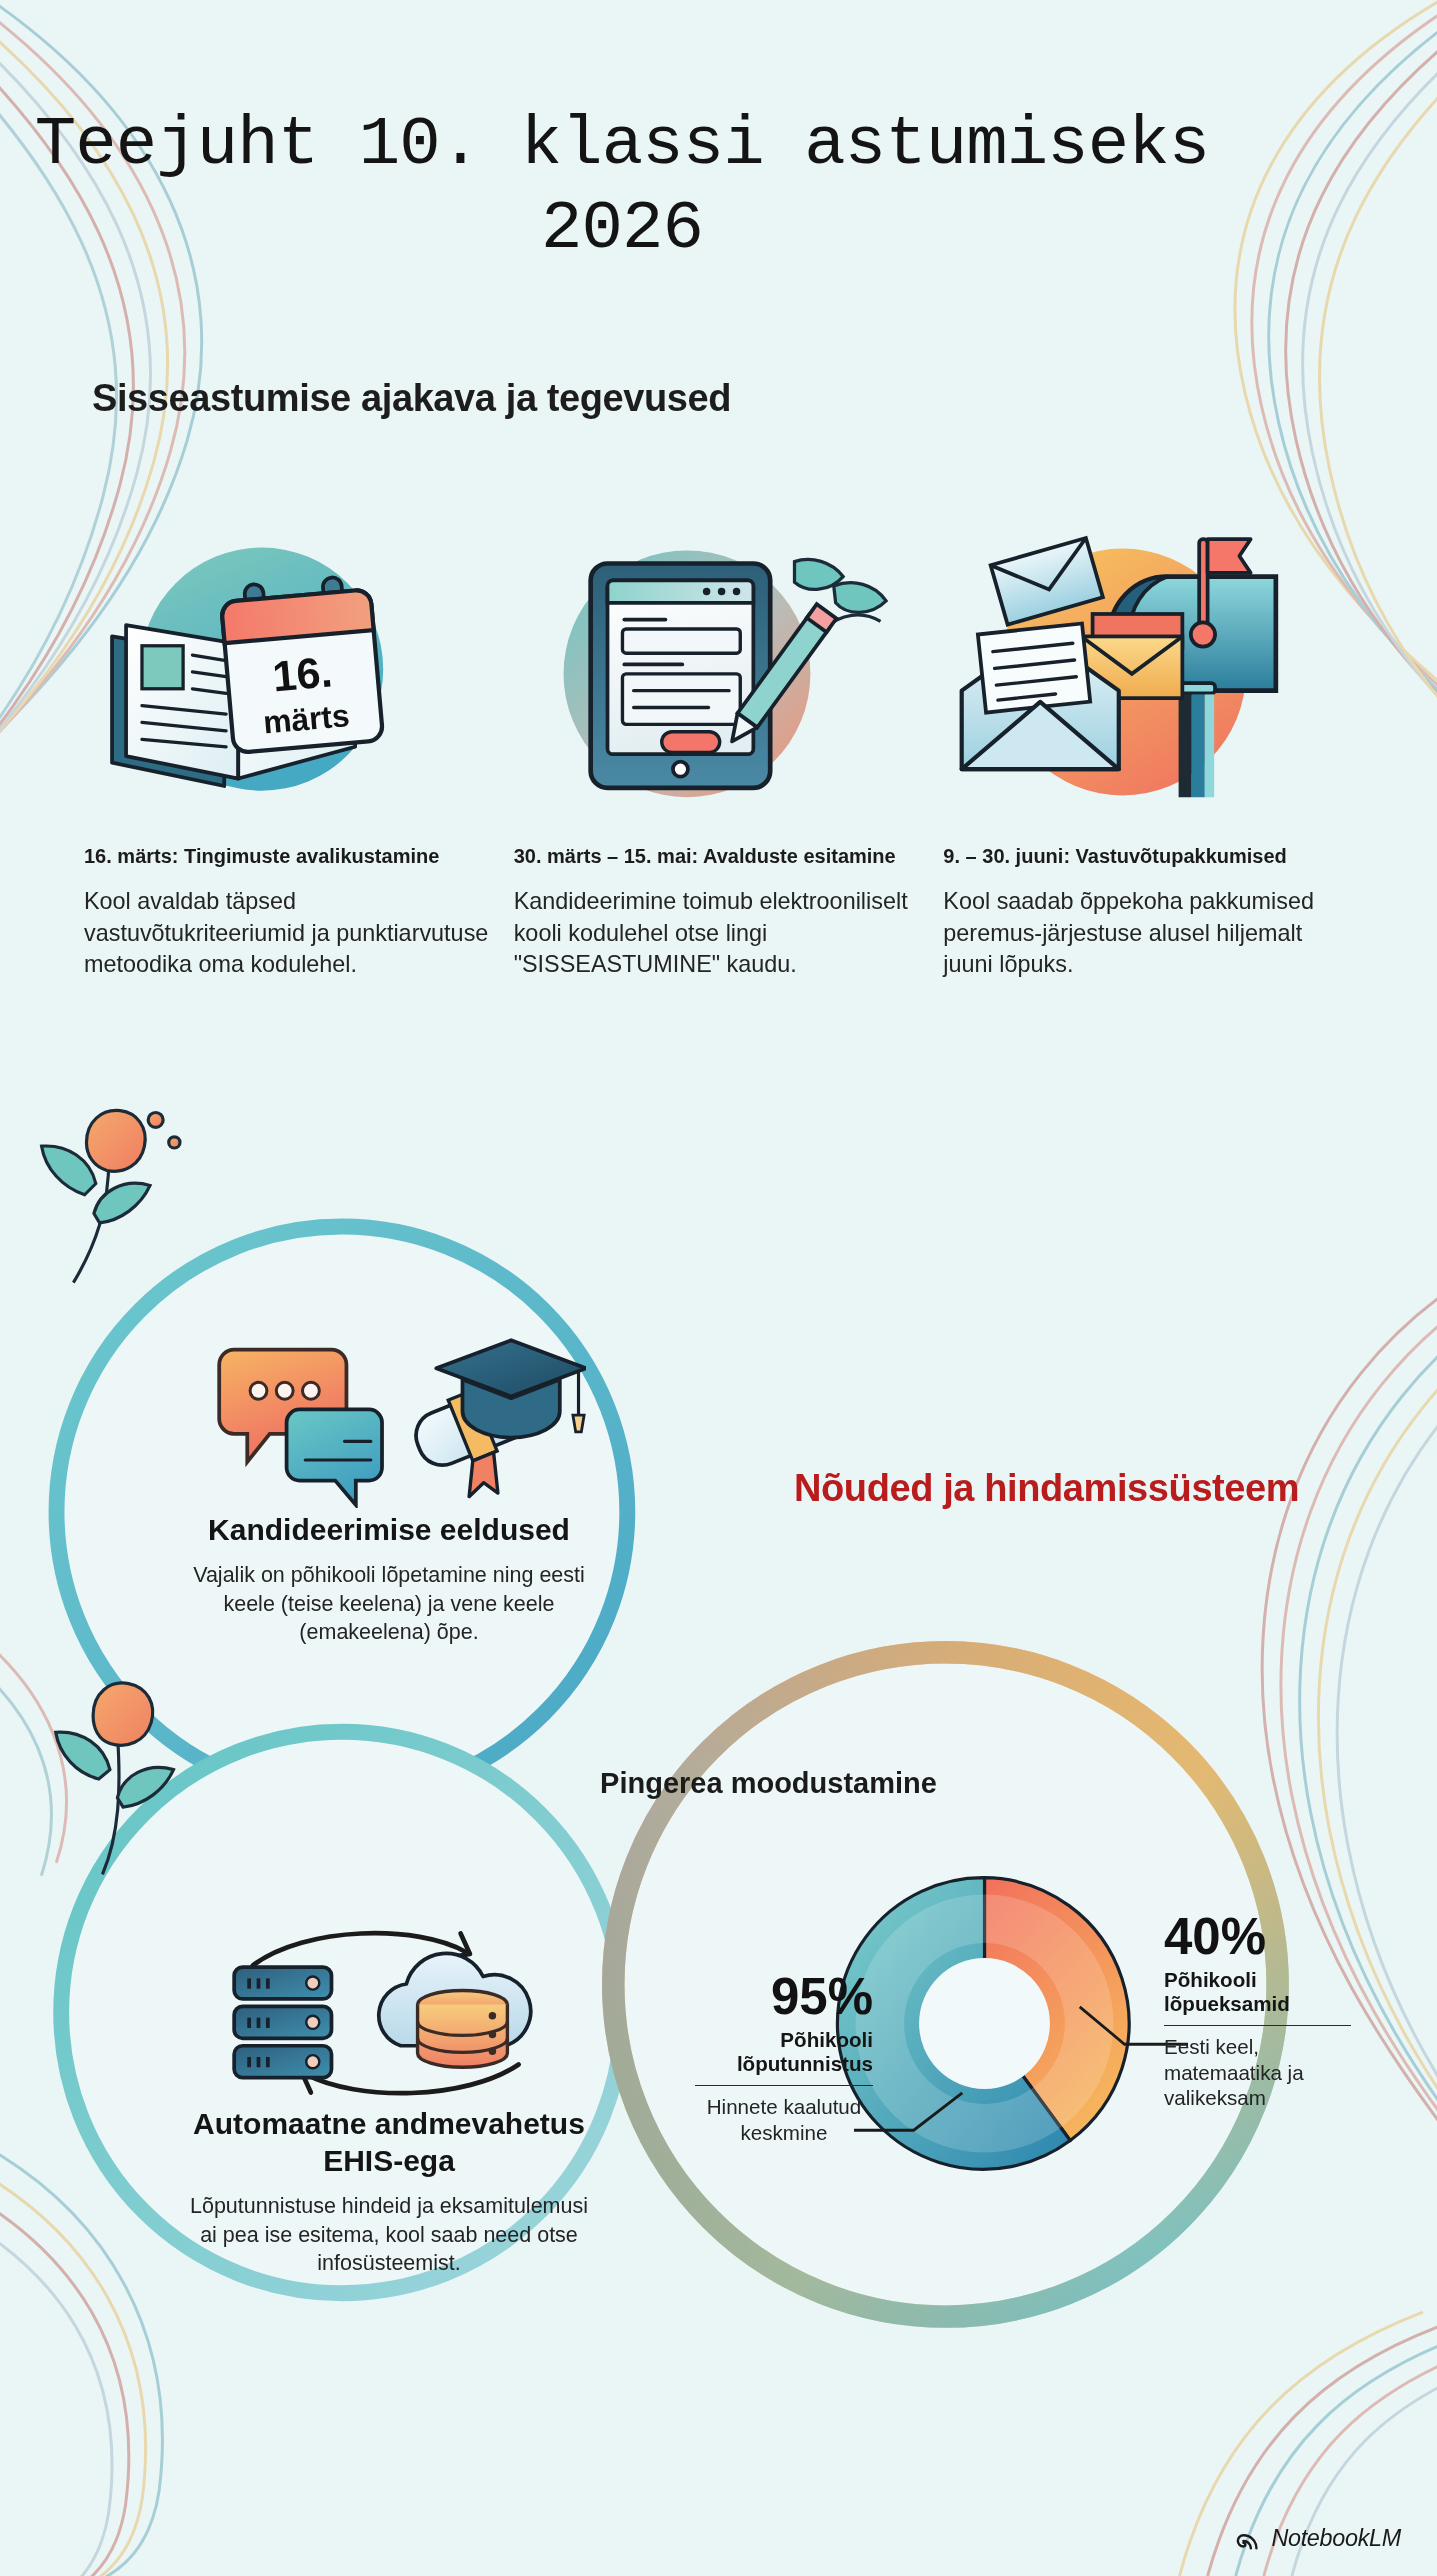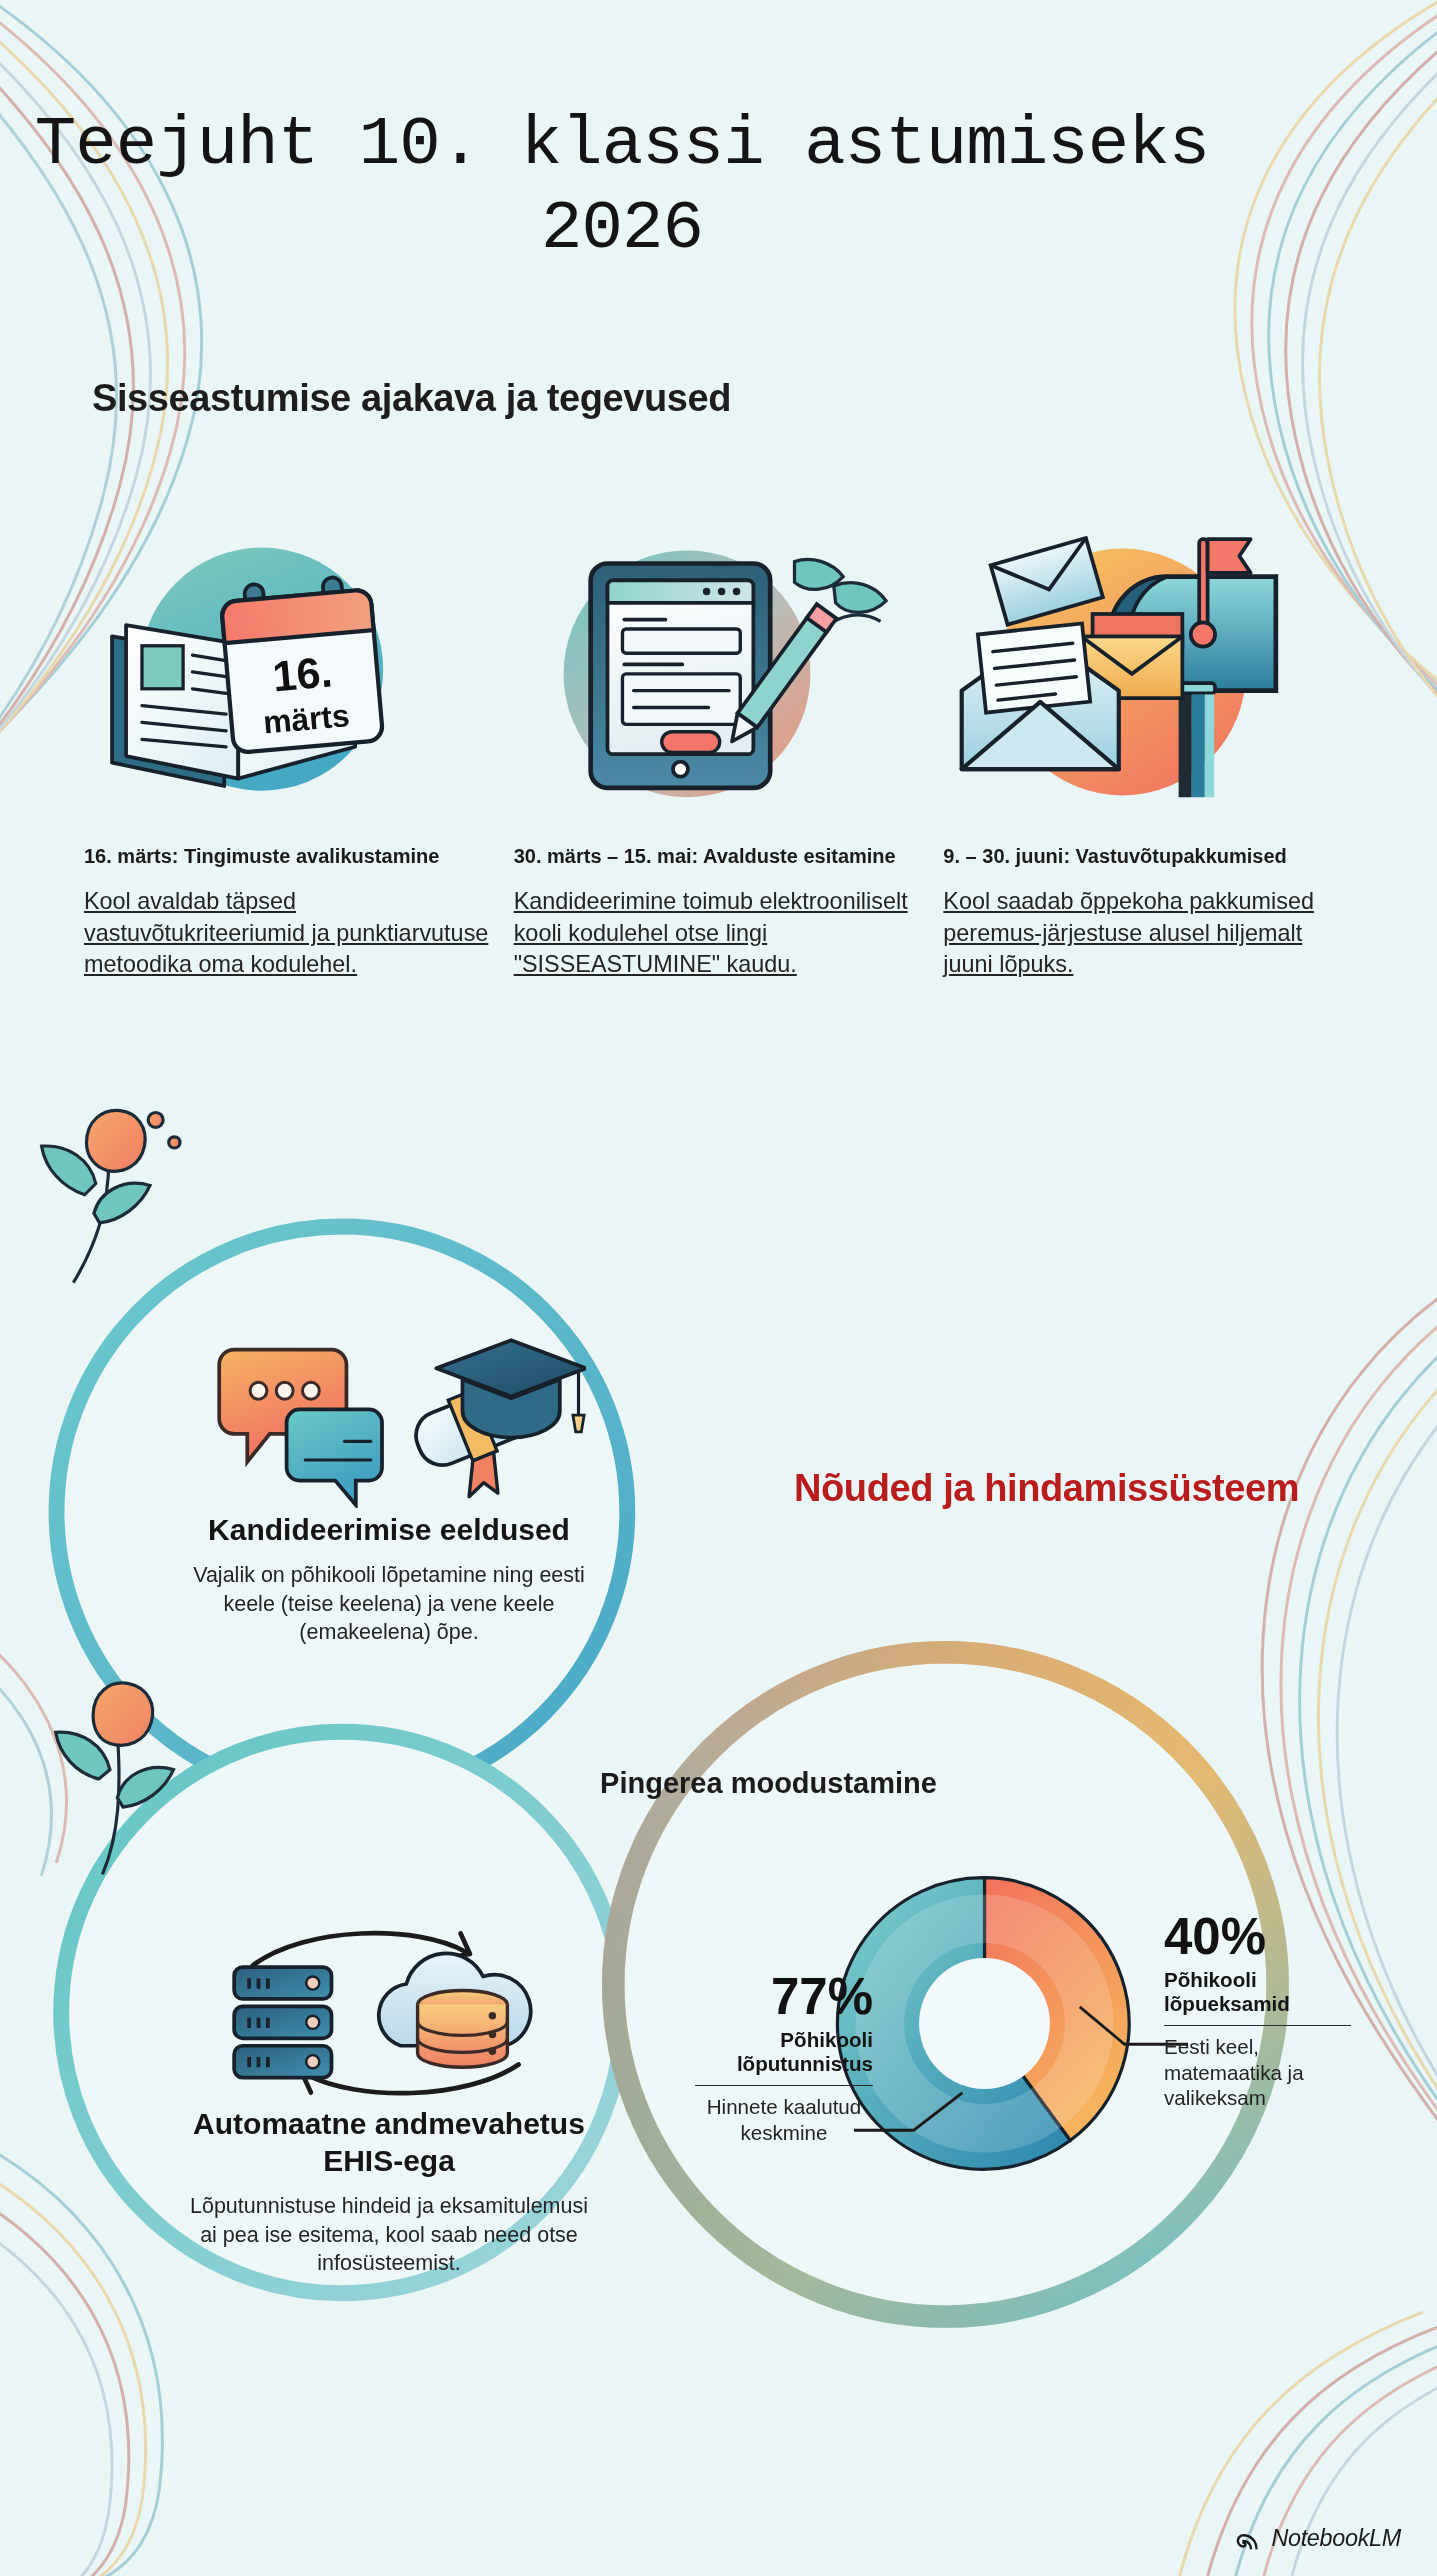--- a/index.html
+++ b/index.html
@@ -35,21 +35,21 @@
   
   .timeline { position: absolute; left: 0; top: 524px; width: 1438px; }
   .tl-row { display: flex; padding: 0 84px; gap: 19px; }
   .tl-col { width: 436px; }
   .tl-art { height: 309px; position: relative; }
   .tl-title {
     font-size: 20px; font-weight: 700; line-height: 1.26;
     margin-top: 11.2px; color: #1b1b1b;
   }
   .tl-body {
-    font-size: 23.4px; line-height: 1.33; margin-top: 17px; color: #242424; text-decoration: underline;
+    font-size: 23.4px; line-height: 1.33; margin-top: 17px; color: #242424;
   }
 
   
   .sec-head-right {
     position: absolute; left: 794px; top: 1464px;
     font-size: 38px; font-weight: 700; line-height: 1.3;
     color: #b91c1c; text-align: left; letter-spacing: -0.4px;
   }
   .circle-content {
     position: absolute; text-align: center; z-index: 6;
@@ -536,21 +536,21 @@
   </svg>
 
   <div class="pct-label" style="left:1164px; top:1911px; width:187px;">
     <div class="pct-num">40%</div>
     <div class="pct-sub">Põhikooli lõpueksamid</div>
     <div class="pct-rule"></div>
     <div class="pct-det">Eesti keel, matemaatika ja valikeksam</div>
   </div>
 
   <div class="pct-label" style="left:695px; top:1971px; width:178px; text-align:right;">
-    <div class="pct-num">77%</div>
+    <div class="pct-num">95%</div>
     <div class="pct-sub">Põhikooli lõputunnistus</div>
     <div class="pct-rule"></div>
     <div class="pct-det" style="text-align:center;">Hinnete kaalutud keskmine</div>
   </div>
 
   <div class="watermark">
     <svg width="26" height="26" viewBox="0 0 28 28">
       <path d="M22 24 A14 14 0 0 0 8 10 A6 6 0 0 0 8 22 A2 2 0 0 0 8 18" fill="none" stroke="#1a1a1a" stroke-width="2.6" stroke-linecap="round"></path>
       <path d="M16 24 A8 8 0 0 0 8 16" fill="none" stroke="#1a1a1a" stroke-width="2.6" stroke-linecap="round"></path>
     </svg>

